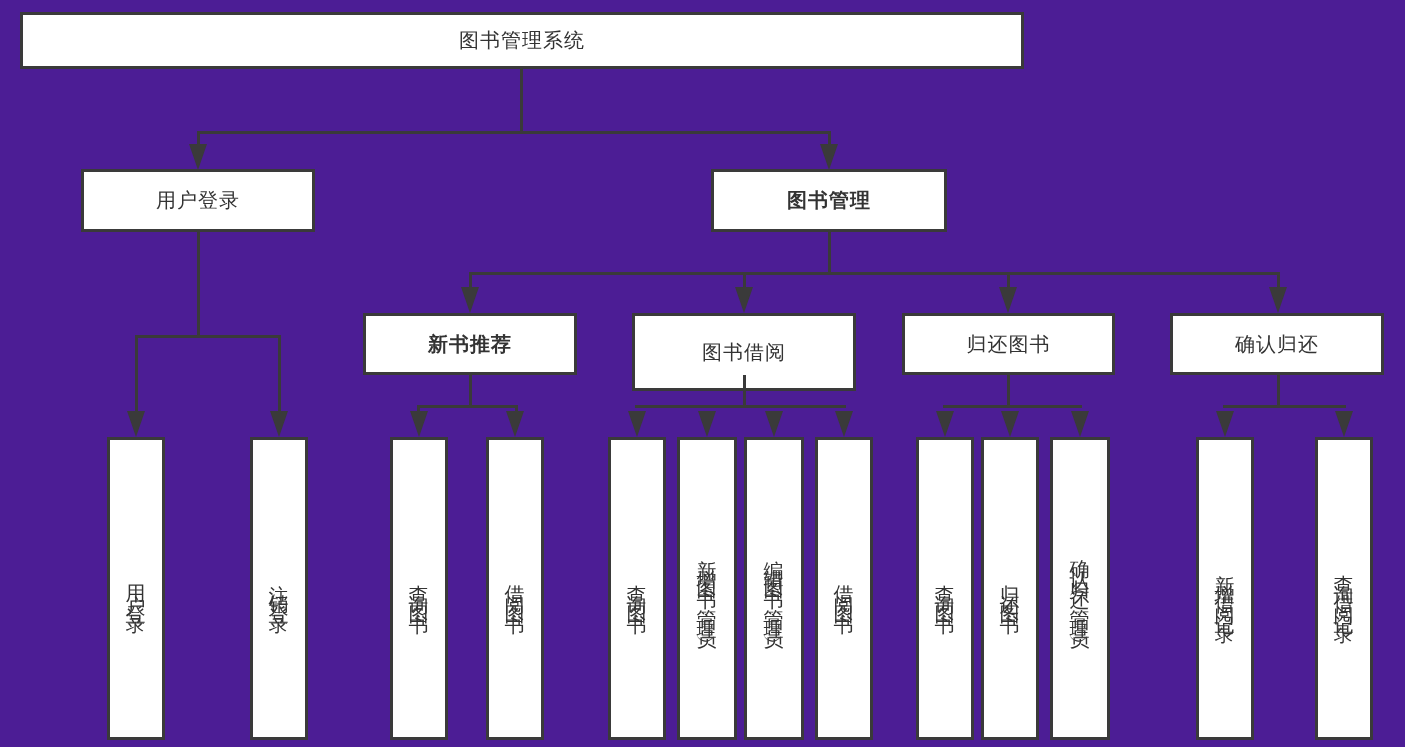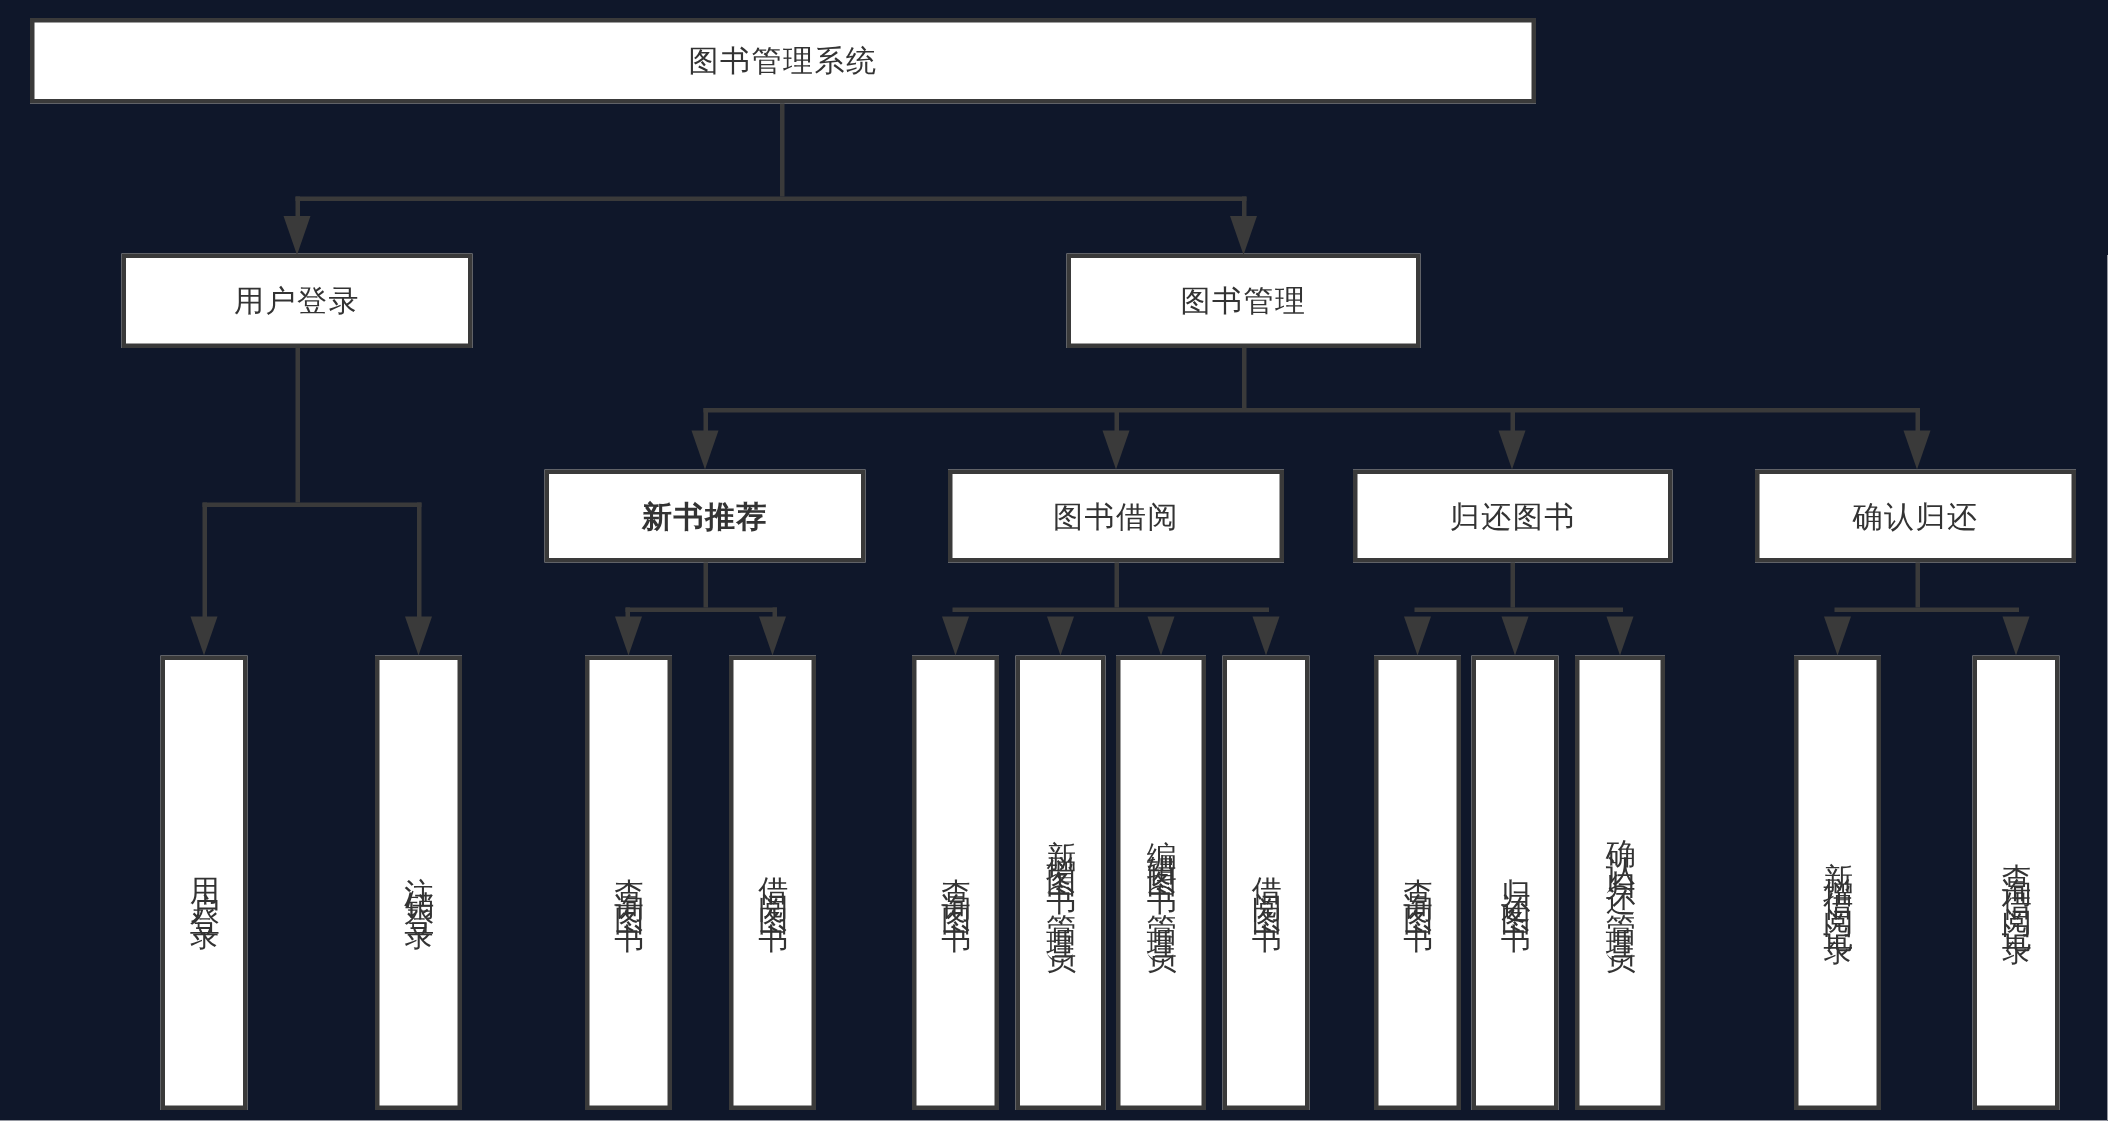--- a/index.html
+++ b/index.html
@@ -1,17 +1,17 @@
 <!DOCTYPE html>
 <html><head>
 <meta charset="utf-8">
 <style>
   html,body{margin:0;padding:0;background:#ffffff;}
   .canvas{
-    position:relative;width:1405px;height:747px;background:#0f172a;overflow:hidden;
+    position:relative;width:1405px;height:747px;background:#4c1d95;overflow:hidden;
     font-family:"Liberation Sans","DejaVu Sans",sans-serif;color:#333333;
   }
   .node{
     position:absolute;box-sizing:border-box;background:#ffffff;
     border:3px solid #3a3a3a;display:flex;align-items:center;justify-content:center;
     font-size:20px;letter-spacing:1px;color:#333333;
   }
   .node.vert{
     writing-mode:vertical-lr;text-orientation:mixed;letter-spacing:10px;
     font-size:20px;line-height:1;
@@ -30,25 +30,25 @@
 </style>
 </head>
 <body>
 
 <div class="canvas">
 
   <div class="node" style="left:20px;top:12px;width:1004px;height:57px;">图书管理系统</div>
 
   <div class="node" style="left:81px;top:169px;width:234px;height:63px;">用户登录</div>
 
-  <div class="node" style="left:711px;top:169px;width:236px;height:63px;">图书管理</div>
+  <div class="node" style="left:711px;top:169px;width:236px;height:63px;font-weight:bold;">图书管理</div>
 
   <div class="node" style="left:363px;top:313px;width:214px;height:62px;font-weight:bold;">新书推荐</div>
 
-  <div class="node" style="left:632px;top:313px;width:224px;height:62px;">图书借阅</div>
+  <div class="node" style="left:632px;top:313px;width:224px;height:78px;">图书借阅</div>
 
   <div class="node" style="left:902px;top:313px;width:213px;height:62px;">归还图书</div>
 
   <div class="node" style="left:1170px;top:313px;width:214px;height:62px;">确认归还</div>
 
   <div class="node vert" style="left:107px;top:437px;width:58px;height:303px;">用户登录</div>
 
   <div class="node vert" style="left:250px;top:437px;width:58px;height:303px;">注销登录</div>
 
   <div class="node vert" style="left:390px;top:437px;width:58px;height:303px;">查询图书</div>

